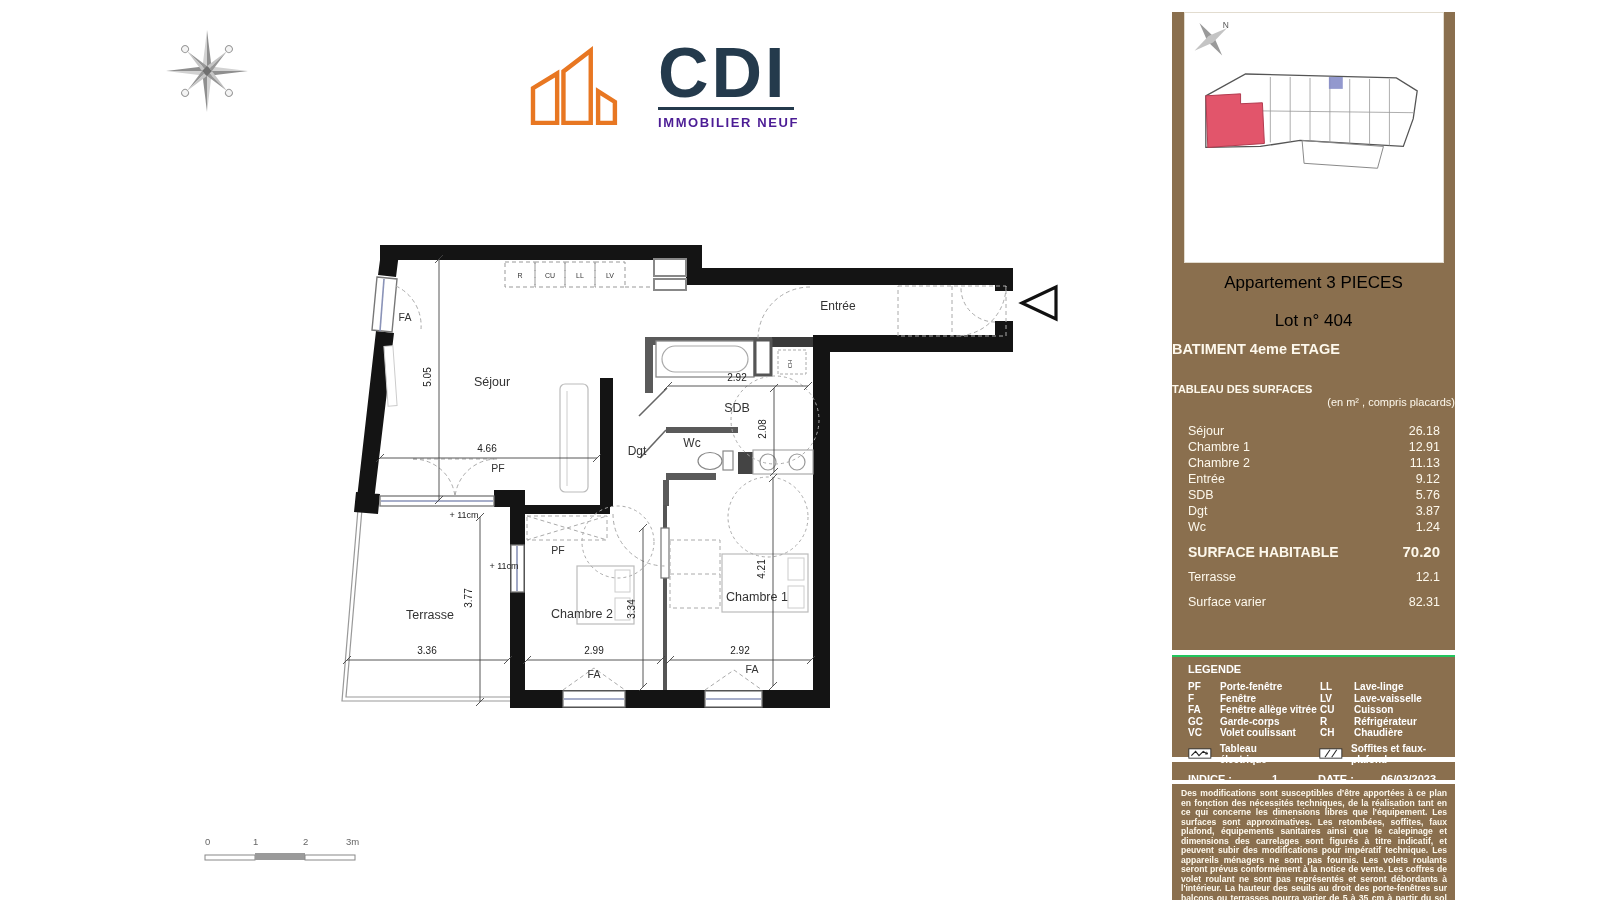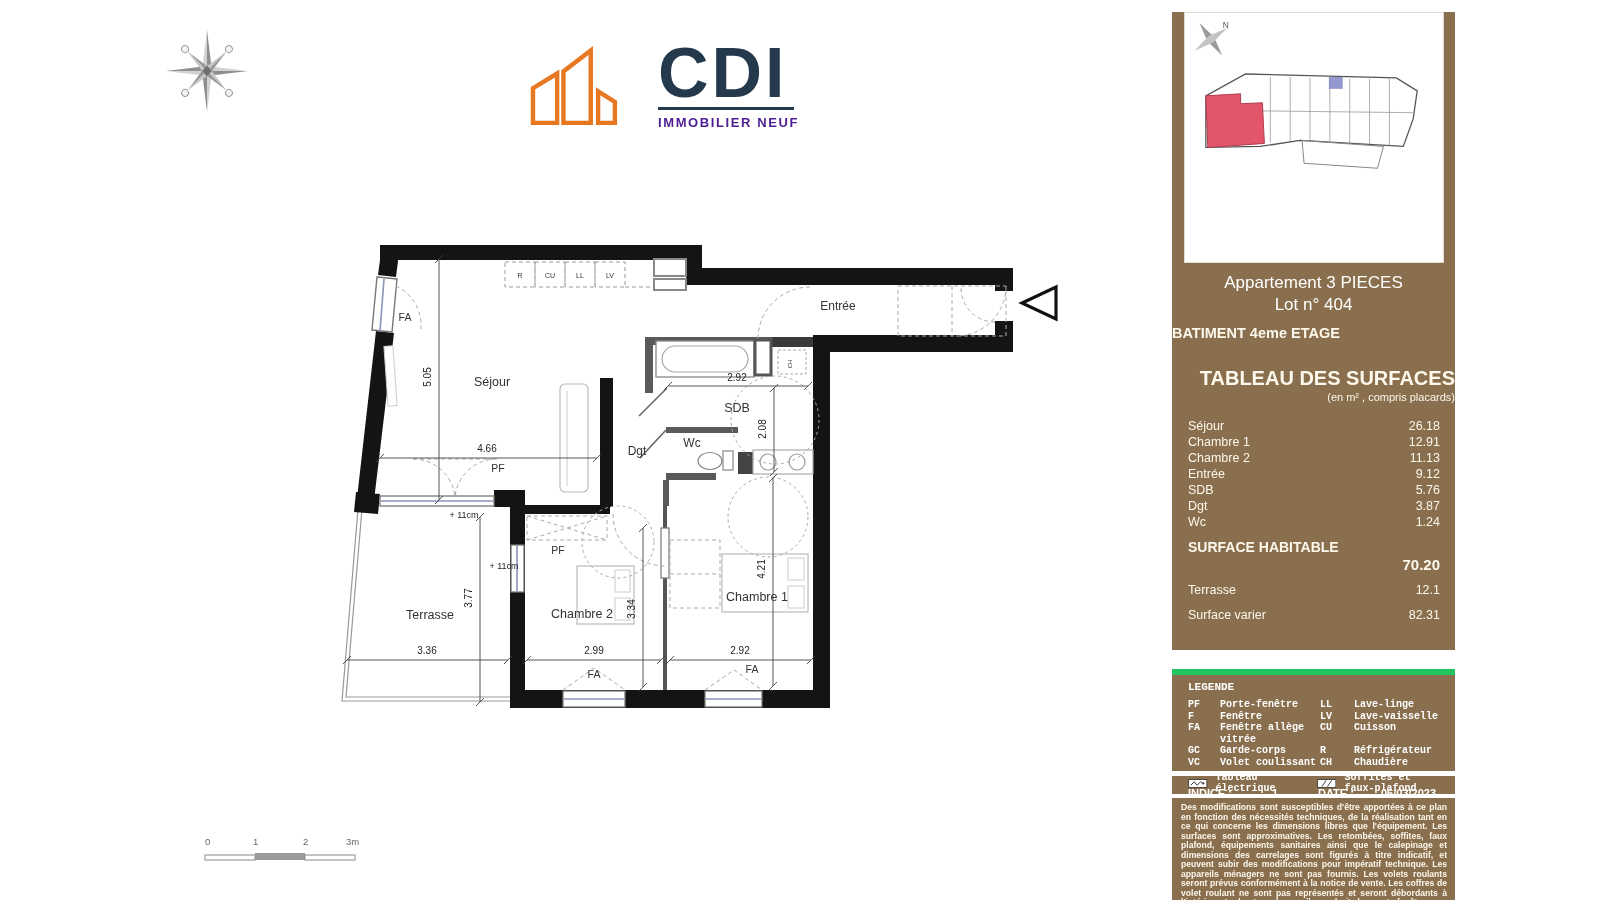--- a/index.html
+++ b/index.html
@@ -14,30 +14,30 @@
   .logo-sub{margin-top:5px;font-size:13px;font-weight:600;letter-spacing:1.6px;color:#4c1d95;}
   .compass{position:absolute;left:160px;top:24px;width:94px;height:94px;}
   
   .plan-svg{position:absolute;left:330px;top:225px;width:745px;height:510px;}
   .scale-svg{position:absolute;left:200px;top:833px;width:170px;height:36px;}
   
   .sidebar{position:absolute;left:1172px;top:0;width:283px;height:900px;}
   .block{background:#8A6F4E;color:#ffffff;box-sizing:border-box;}
   .block-main{height:638px;}
   .map-box{width:260px;height:251px;background:#ffffff;margin:12px auto 0 auto;border:1px solid #e2dccf;box-sizing:border-box;}
-  .apt-title{margin-top:9px;text-align:center;font-size:17px;line-height:22px;color:#ffffff;}
+  .apt-title{margin-top:9px;text-align:center;font-size:17px;line-height:22px;color:#000000;}
   .building{margin-top:9px;text-align:left;font-size:14.5px;font-weight:700;color:#fdf8ec;}
-  .table-title{margin-top:26px;text-align:right;font-size:20px;font-weight:700;color:#fdf8ec;}
+  .table-title{margin-top:26px;text-align:left;font-size:11px;font-weight:700;color:#fdf8ec;}
   .table-sub{text-align:right;font-size:11px;color:#fdf8ec;margin-top:1px;}
   .srows{margin-top:15px;}
   .srow{display:flex;justify-content:space-between;padding:0 15px 0 16px;font-size:12.5px;line-height:16px;color:#fdf8ec;}
   .srow.total{margin-top:9px;font-size:14px;font-weight:700;gap:34px;}
-  .srow.total .val{font-size:15px;margin-top:18px;}
+  .srow.total .val{font-size:15px;}
   .srow.extra{margin-top:9px;}
-  .legend-block{margin-top:19px;height:104px;padding:6px 10px 0 16px;border-top:6px solid #22c55e;border-bottom:2px solid #fff;font-family:Liberation Mono, monospace;}
+  .legend-block{margin-top:5px;height:104px;padding:6px 10px 0 16px;border-top:2px solid #22c55e;border-bottom:2px solid #fff;}
   .legend-title{font-size:11px;font-weight:700;}
   .legend-grid{margin-top:6px;display:grid;grid-template-columns:32px 100px 34px auto;font-size:10px;line-height:11.5px;}
   .legend-grid span{font-weight:600;}
   .legend-icons{margin-top:4px;display:flex;align-items:center;font-size:10px;font-weight:600;}
   .legend-icons svg{margin-right:8px;}
   .legend-icons .lg2{margin-left:26px;}
   .indice-block{margin-top:3px;height:18px;display:flex;align-items:center;font-size:11px;font-weight:700;padding:16px 14px 0 16px;}
   .indice-block .iv{width:86px;text-align:center;}
   .indice-block .dl{width:58px;}
   .indice-block .dv{flex:1;text-align:center;}
@@ -303,21 +303,21 @@
             <line x1="206" y1="66" x2="206" y2="133"></line>
               <line x1="62" y1="98" x2="230" y2="100"></line>
           </g>
         </g>
         <polygon points="21,83 56,81 56,91 78,90 80,131 23,135" fill="#E2556B" stroke="#b23b50" stroke-width="1"></polygon>
         <rect x="145" y="64" width="14" height="12" fill="#8087C6" opacity="0.85"></rect>
       </svg>
     </div>
 
     <div class="apt-title">Appartement 3 PIECES</div>
-    <div class="apt-title" style="margin-top:0;">Lot n° 404</div>
+    <div class="apt-title" style="margin-top:16px;">Lot n° 404</div>
     <div class="building">BATIMENT 4eme ETAGE</div>
 
     <div class="table-title">TABLEAU DES SURFACES</div>
     <div class="table-sub">(en m² , compris placards)</div>
 
     <div class="srows">
       <div class="srow">
           <span>Séjour</span>
           <span>26.18</span>
         </div>

